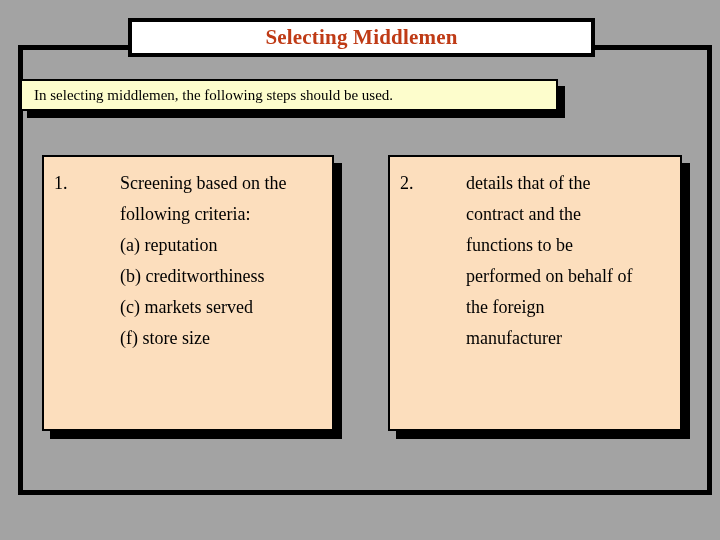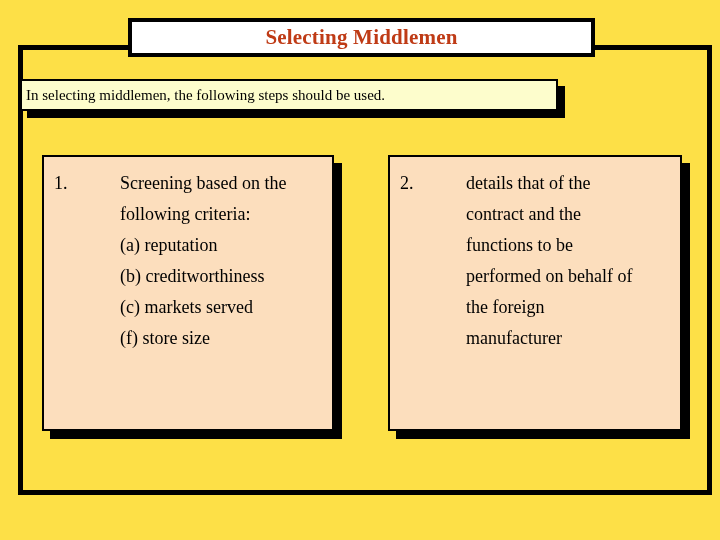--- a/index.html
+++ b/index.html
@@ -11,21 +11,21 @@
     width: 720px;
     height: 540px;
     overflow: hidden;
     font-family: "Liberation Serif", "DejaVu Serif", serif;
   }
 
   #slide {
     position: relative;
     width: 720px;
     height: 540px;
-    background: #fde047;
+    background: #a3a3a3;
   }
 
   
   .frame-left {
     position: absolute;
     left: 18px;
     top: 45px;
     width: 5px;
     height: 450px;
     background: #000000;
@@ -102,21 +102,21 @@
     width: 538px;
     height: 32px;
     background: #fdfdcc;
     display: flex;
     align-items: center;
   }
   .banner-text {
     font-family: "Liberation Serif", "DejaVu Serif", serif;
     font-size: 15px;
     color: #000000;
-    padding-left: 4px;
+    padding-left: 12px;
     line-height: 1.1;
     white-space: nowrap;
   }
 
   .content-box {
     background: #fcdebd;
     border: 2px solid #000000;
     box-sizing: border-box;
     box-shadow: 8px 8px 0 0 #000000;
     position: absolute;

